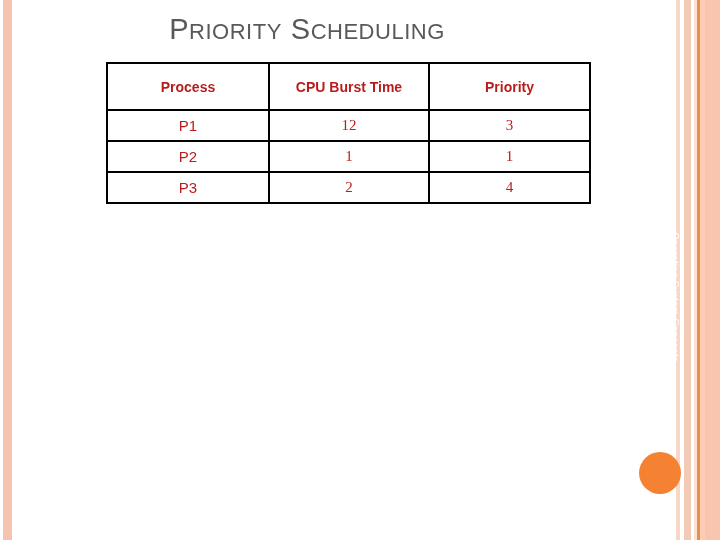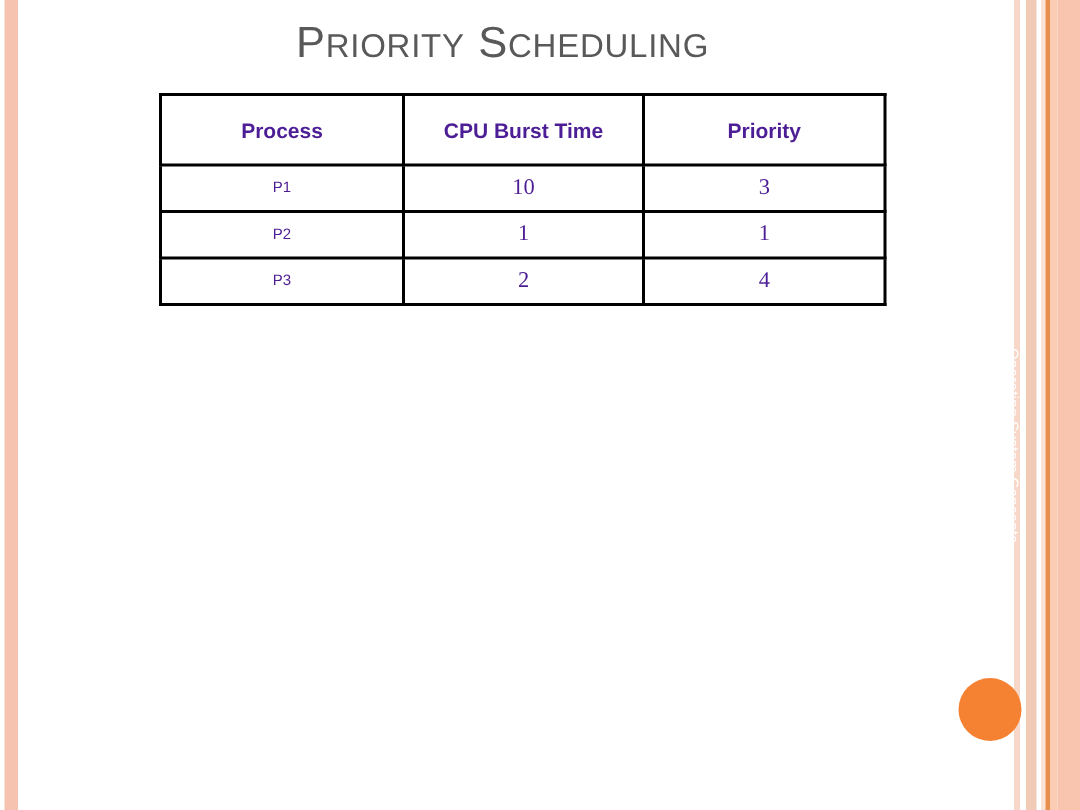--- a/index.html
+++ b/index.html
@@ -69,21 +69,20 @@
     top: 14px;
     width: 614px;
     text-align: center;
     color: #595959;
     font-family: "Liberation Sans", sans-serif;
     font-weight: 400;
     font-size: 22px;
     line-height: 30px;
     letter-spacing: 0.5px;
     white-space: nowrap;
-    padding-left: 28px;
   }
   #slide-title .cap {
     font-size: 29px;
     line-height: 30px;
   }
   #slide-title .sc {
     font-size: 22px;
     line-height: 30px;
   }
   #slide-title .gap {
@@ -99,31 +98,31 @@
     border-collapse: collapse;
     table-layout: fixed;
     background: #ffffff;
   }
   #process-table td,
   #process-table th {
     border: 2px solid #000000;
     text-align: center;
     vertical-align: middle;
     padding: 0;
-    color: #4c1d95;
+    color: #b91c1c;
   }
   #process-table th {
     height: 45px;
     font-family: "Liberation Sans", sans-serif;
     font-weight: bold;
     font-size: 14px;
   }
   #process-table td {
     height: 29px;
-    font-size: 10px;
+    font-size: 15px;
   }
   #process-table td.proc {
     font-family: "Liberation Sans", sans-serif;
     font-weight: 400;
   }
   #process-table td.num {
     font-family: "Liberation Serif", serif;
     font-weight: 400;
     font-size: 15px;
   }
@@ -162,21 +161,21 @@
     <thead>
       <tr>
         <th>Process</th>
         <th>CPU Burst Time</th>
         <th>Priority</th>
       </tr>
     </thead>
     <tbody>
       <tr>
         <td class="proc">P1</td>
-        <td class="num">10</td>
+        <td class="num">12</td>
         <td class="num">3</td>
       </tr>
       <tr>
         <td class="proc">P2</td>
         <td class="num">1</td>
         <td class="num">1</td>
       </tr>
       <tr>
         <td class="proc">P3</td>
         <td class="num">2</td>

